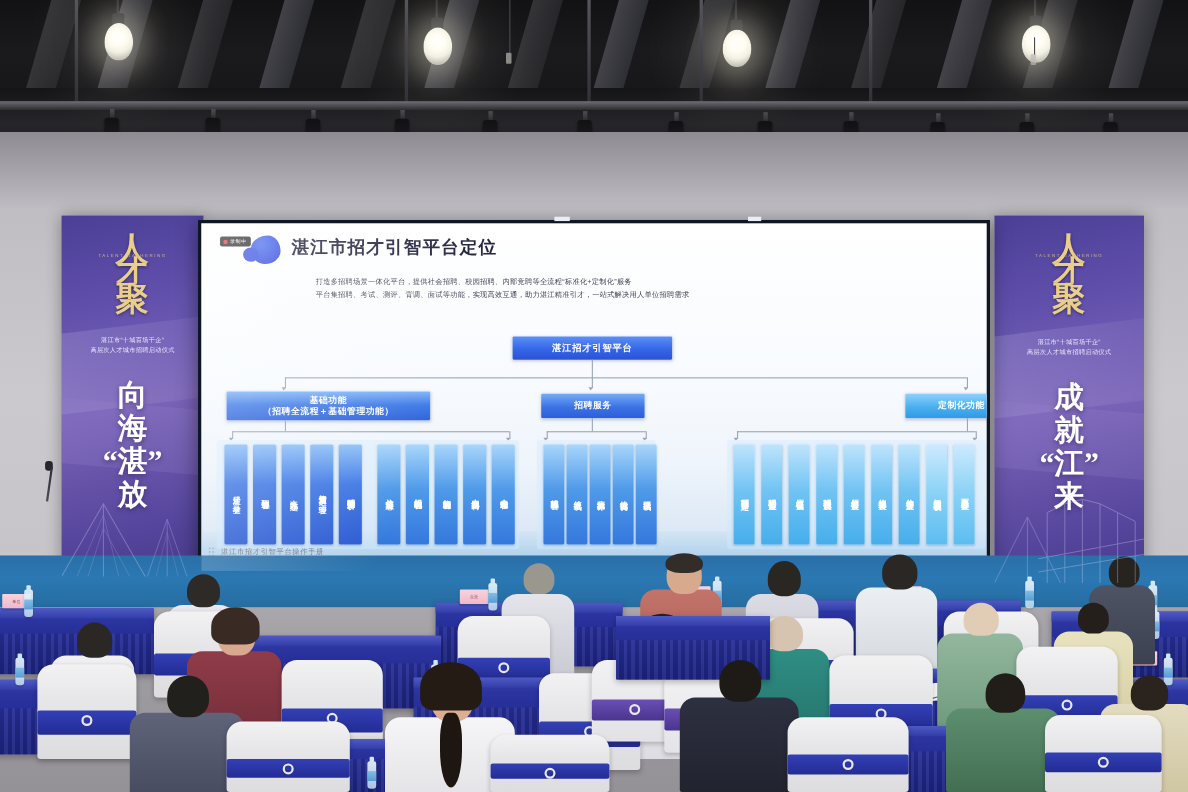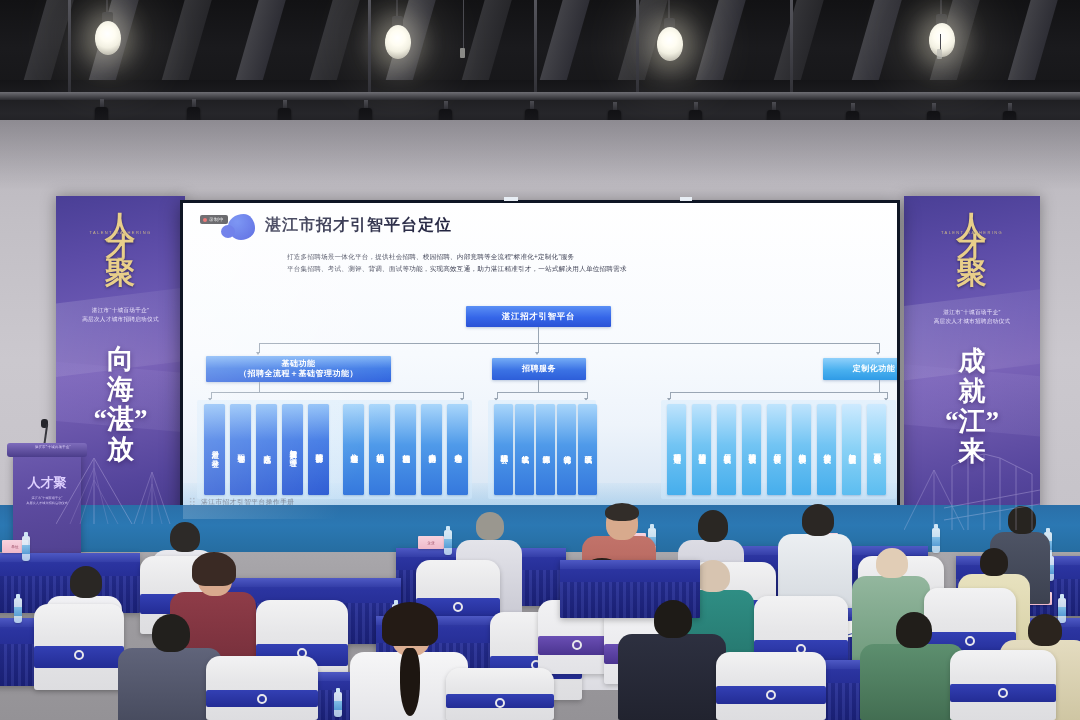--- a/index.html
+++ b/index.html
@@ -609,29 +609,20 @@
       <div class="slide-foot">湛江市招才引智平台操作手册</div>
       <div class="screen-sheen"></div>
     </div>
   </div>
 
   <div class="stage-base"></div>
   <div class="floor"></div>
 
   <div class="mic-head"></div>
   <div class="mic"></div>
-  <div class="podium">
-    <div class="podium-top"></div>
-    <div class="podium-label">湛江市“十城百场千企”</div>
-    <div class="podium-logo">人才聚</div>
-    <div class="podium-sub">
-      <div>湛江市“十城百场千企”</div>
-      <div>高层次人才城市招聘启动仪式</div>
-    </div>
-  </div>
 
   <div class="tbl" style="left:-10px; top:553px; width:150px; height:60px;">
       <div class="tbl-top"></div>
       <div class="tbl-skirt"></div>
     </div>
   <div class="tbl" style="left:396px; top:548px; width:170px; height:58px;">
       <div class="tbl-top"></div>
       <div class="tbl-skirt"></div>
     </div>
   <div class="tbl" style="left:738px; top:546px; width:190px; height:60px;">

